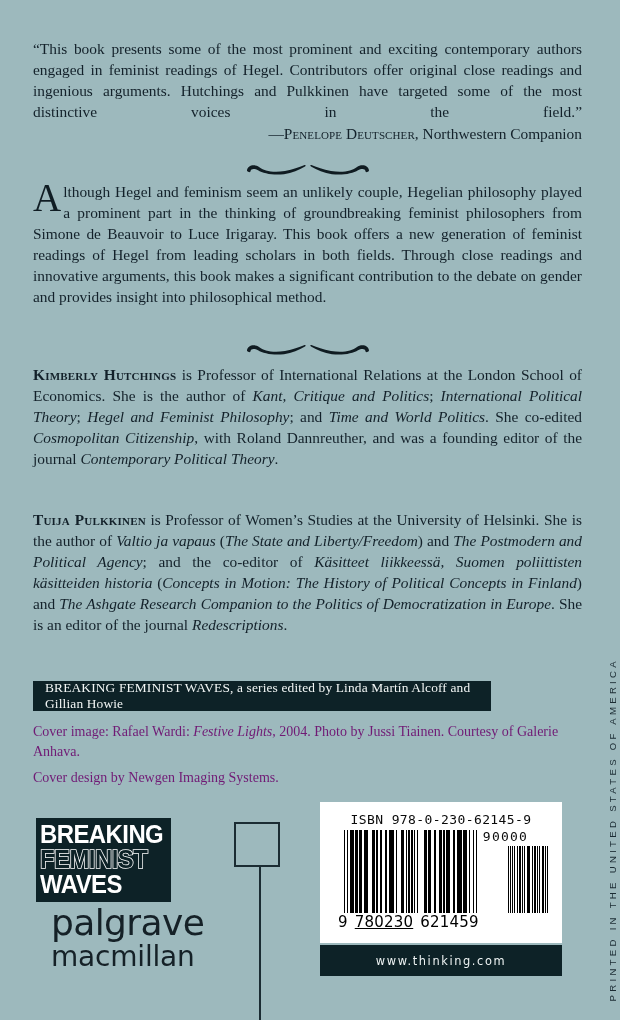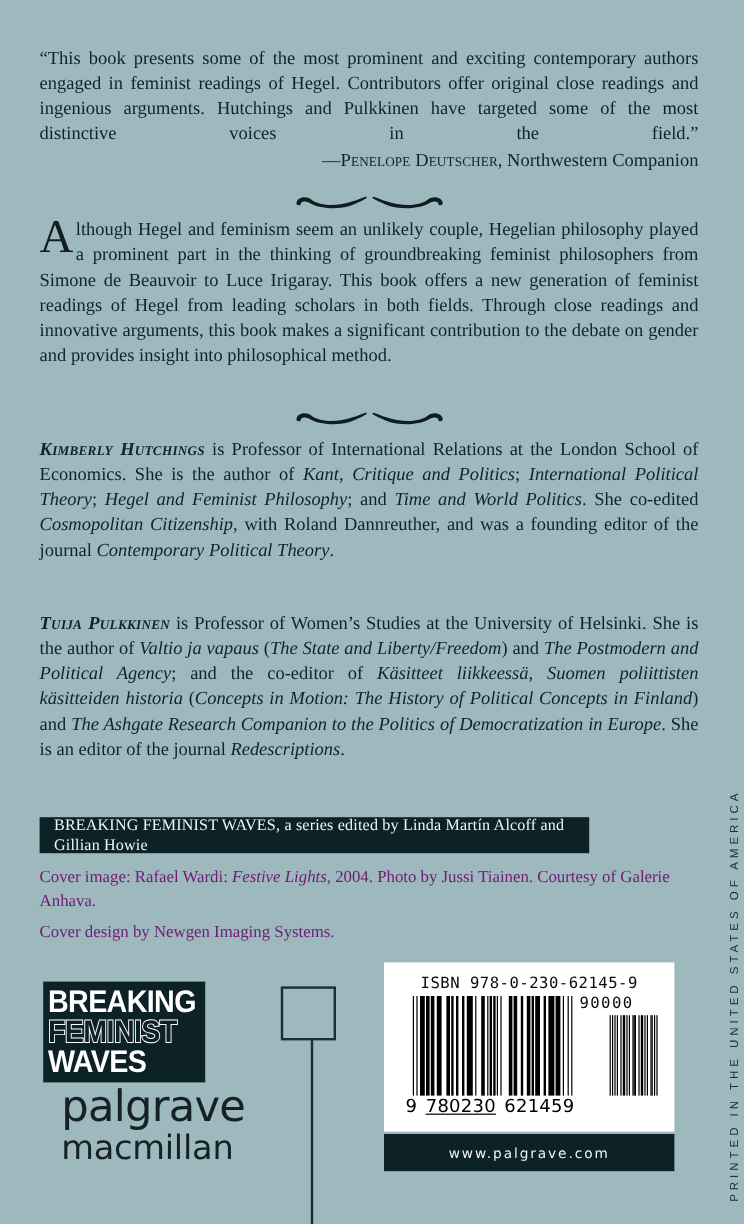--- a/index.html
+++ b/index.html
@@ -81,21 +81,20 @@
     line-height: 0.82;
     padding: 1px 2px 0 0;
     font-family: "Liberation Serif", serif;
     color: #101d24;
   }
 
   .bio-name {
     font-weight: bold;
     font-variant: small-caps;
     letter-spacing: 0.2px;
-    font-style: italic;
   }
   em, .ital { font-style: italic; }
 
   
   .series-banner {
     position: absolute;
     left: 33px;
     top: 681px;
     width: 458px;
     height: 30px;
@@ -413,17 +412,17 @@
         <i style="left: 31.4894px; width: 0.851064px;"></i>
         <i style="left: 34.0426px; width: 0.851064px;"></i>
         <i style="left: 34.8936px; width: 0.851064px;"></i>
         <i style="left: 36.5957px; width: 0.851064px;"></i>
         <i style="left: 39.1489px; width: 0.851064px;"></i>
       </div>
     <div class="ean-digits">
       <span class="d1">9</span><span class="d2">780230</span><span>621459</span>
     </div>
     <div class="url-bar">
-      <span>www.palgrave.com</span>
+      <span>www.thinking.com</span>
     </div>
   </div>
 
 </div>
 
 </body></html>

